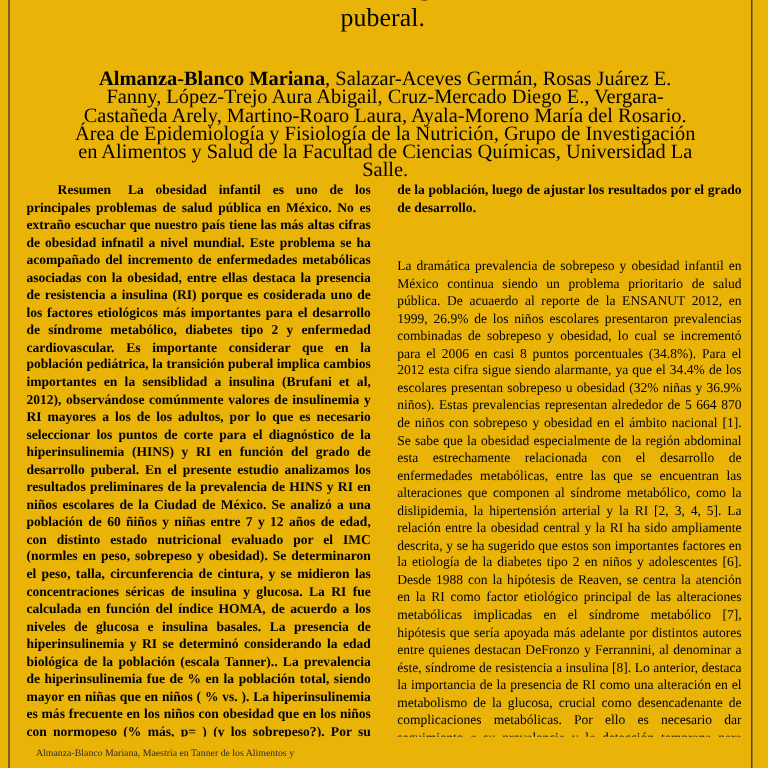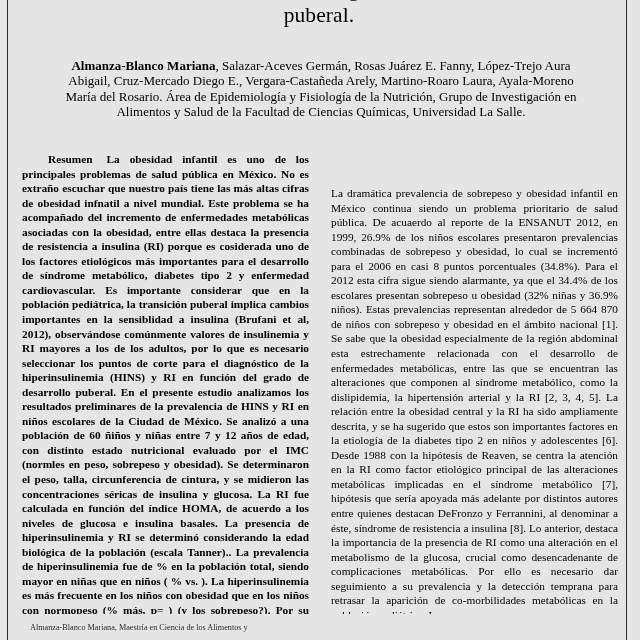--- a/index.html
+++ b/index.html
@@ -11,21 +11,21 @@
   body {
     font-family: "Liberation Serif", "DejaVu Serif", serif;
     color: #000000;
   }
 
   #page {
     position: relative;
     width: 640px;
     height: 640px;
     overflow: hidden;
-    background: #e5e5e5;
+    background: #eab308;
     box-sizing: border-box;
   }
 
   
   .page-rule {
     position: absolute;
     top: 0;
     bottom: 0;
     width: 1px;
     background: #2b2b2b;
@@ -48,21 +48,21 @@
     letter-spacing: 0.1px;
   }
 
   
   .authors {
     position: absolute;
     left: 62px;
     right: 60px;
     top: 58px;
     text-align: center;
-    font-size: 13px;
+    font-size: 17px;
     line-height: 15.3px;
   }
   .authors b { font-weight: bold; }
 
   
   .columns {
     position: absolute;
     left: 22px;
     right: 24px;
     top: 152px;
@@ -133,25 +133,26 @@
     <b>Almanza-Blanco Mariana</b><span>, Salazar-Aceves Germán, Rosas Juárez E. Fanny, López-Trejo Aura Abigail, Cruz-Mercado Diego E., Vergara-Castañeda Arely, Martino-Roaro Laura, Ayala-Moreno María del Rosario. Área de Epidemiología y Fisiología de la Nutrición, Grupo de Investigación en Alimentos y Salud de la Facultad de Ciencias Químicas, Universidad La Salle.</span>
   </div>
 
   <div class="columns">
 
     <div class="col">
       <p class="body abstract"><span class="lead">Resumen</span><span class="lead-gap"></span><span>La obesidad infantil es uno de los principales problemas de salud pública en México. No es extraño escuchar que nuestro país tiene las más altas cifras de obesidad infnatil a nivel mundial. Este problema se ha acompañado del incremento de enfermedades metabólicas asociadas con la obesidad, entre ellas destaca la presencia de resistencia a insulina (RI) porque es cosiderada uno de los factores etiológicos más importantes para el desarrollo de síndrome metabólico, diabetes tipo 2 y enfermedad cardiovascular. Es importante considerar que en la población pediátrica, la transición puberal implica cambios importantes en la sensiblidad a insulina (Brufani et al, 2012), observándose comúnmente valores de insulinemia y RI mayores a los de los adultos, por lo que es necesario seleccionar los puntos de corte para el diagnóstico de la hiperinsulinemia (HINS) y RI en función del grado de desarrollo puberal. En el presente estudio analizamos los resultados preliminares de la prevalencia de HINS y RI en niños escolares de la Ciudad de México. Se analizó a una población de 60 ñiños y niñas entre 7 y 12 años de edad, con distinto estado nutricional evaluado por el IMC (normles en peso, sobrepeso y obesidad). Se determinaron el peso, talla, circunferencia de cintura, y se midieron las concentraciones séricas de insulina y glucosa. La RI fue calculada en función del índice HOMA, de acuerdo a los niveles de glucosa e insulina basales. La presencia de hiperinsulinemia y RI se determinó considerando la edad biológica de la población (escala Tanner).. La prevalencia de hiperinsulinemia fue de % en la población total, siendo mayor en niñas que en niños (    % vs.      ). La hiperinsulinemia es más frecuente en los niños con obesidad que en los niños con normopeso (% más, p=   ) (y los sobrepeso?). Por su parte, la RI estuvo presente en % de la población total, y fue mayor en niñas (  % vs.   %)   ). La RI es más prevalente en los sujetos con obesidad que en aquellos con sobrepeso y normopeso. La insulinemia y el índice de HOMA se incrementan con la edad biológica de la población escolar, y presentan valores más altos en la pobación femenina (p&lt;      ). La prevalencia de RI aumenta en correspondencia del aumento del IMC y la obesidad abodominal</span></p>
     </div>
 
     <div class="col">
+      <p class="body abstract" style="text-indent:0">de la población, luego de ajustar los resultados por el grado de desarrollo.</p>
 
       <div class="gap-md"></div>
       <div class="gap-md"></div>
 
       <p class="body intro">La dramática prevalencia de sobrepeso y obesidad infantil en México continua siendo un problema prioritario de salud pública. De acuaerdo al reporte de la ENSANUT 2012, en 1999, 26.9% de los niños escolares presentaron prevalencias combinadas de sobrepeso y obesidad, lo cual se incrementó para el 2006 en casi 8 puntos porcentuales (34.8%). Para el 2012 esta cifra sigue siendo alarmante, ya que el 34.4% de los escolares presentan sobrepeso u obesidad (32% niñas y 36.9% niños). Estas prevalencias representan alrededor de 5 664 870 de niños con sobrepeso y obesidad en el ámbito nacional [1]. Se sabe que la obesidad especialmente de la región abdominal esta estrechamente relacionada con el desarrollo de enfermedades metabólicas, entre las que se encuentran las alteraciones que componen al síndrome metabólico, como la dislipidemia, la hipertensión arterial y la RI [2, 3, 4, 5]. La relación entre la obesidad central y la RI ha sido ampliamente descrita, y se ha sugerido que estos son importantes factores en la etiología de la diabetes tipo 2 en niños y adolescentes [6]. Desde 1988 con la hipótesis de Reaven, se centra la atención en la RI como factor etiológico principal de las alteraciones metabólicas implicadas en el síndrome metabólico [7], hipótesis que sería apoyada más adelante por distintos autores entre quienes destacan DeFronzo y Ferrannini, al denominar a éste, síndrome de resistencia a insulina [8]. Lo anterior, destaca la importancia de la presencia de RI como una alteración en el metabolismo de la glucosa, crucial como desencadenante de complicaciones metabólicas. Por ello es necesario dar seguimiento a su prevalencia y la detección temprana para retrasar la aparición de co-morbilidades metabólicas en la población pediátrica. La</p>
 
     </div>
 
   </div>
 
-  <div class="footnote">Almanza-Blanco Mariana, Maestría en Ciencia de los Alimentos y</div>
+  <div class="footnote">Almanza-Blanco Mariana, Maestría en Tanner de los Alimentos y</div>
 
 </div>
 
 </body></html>

